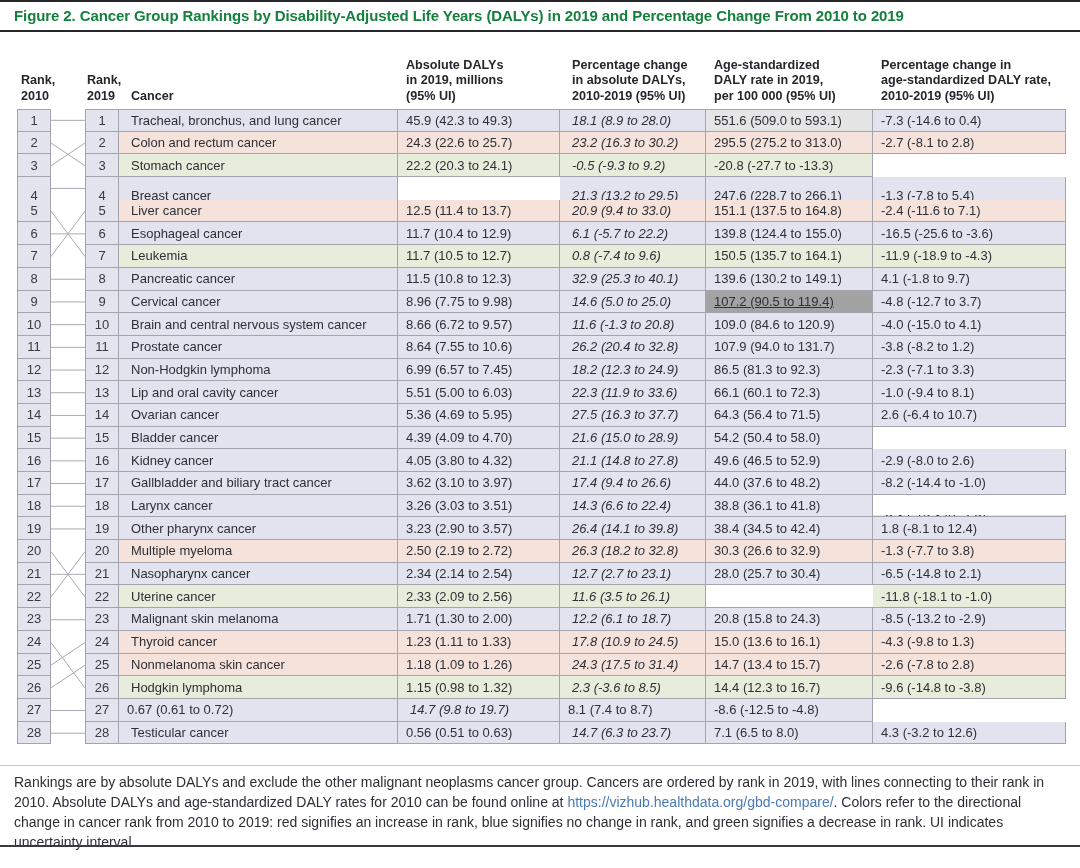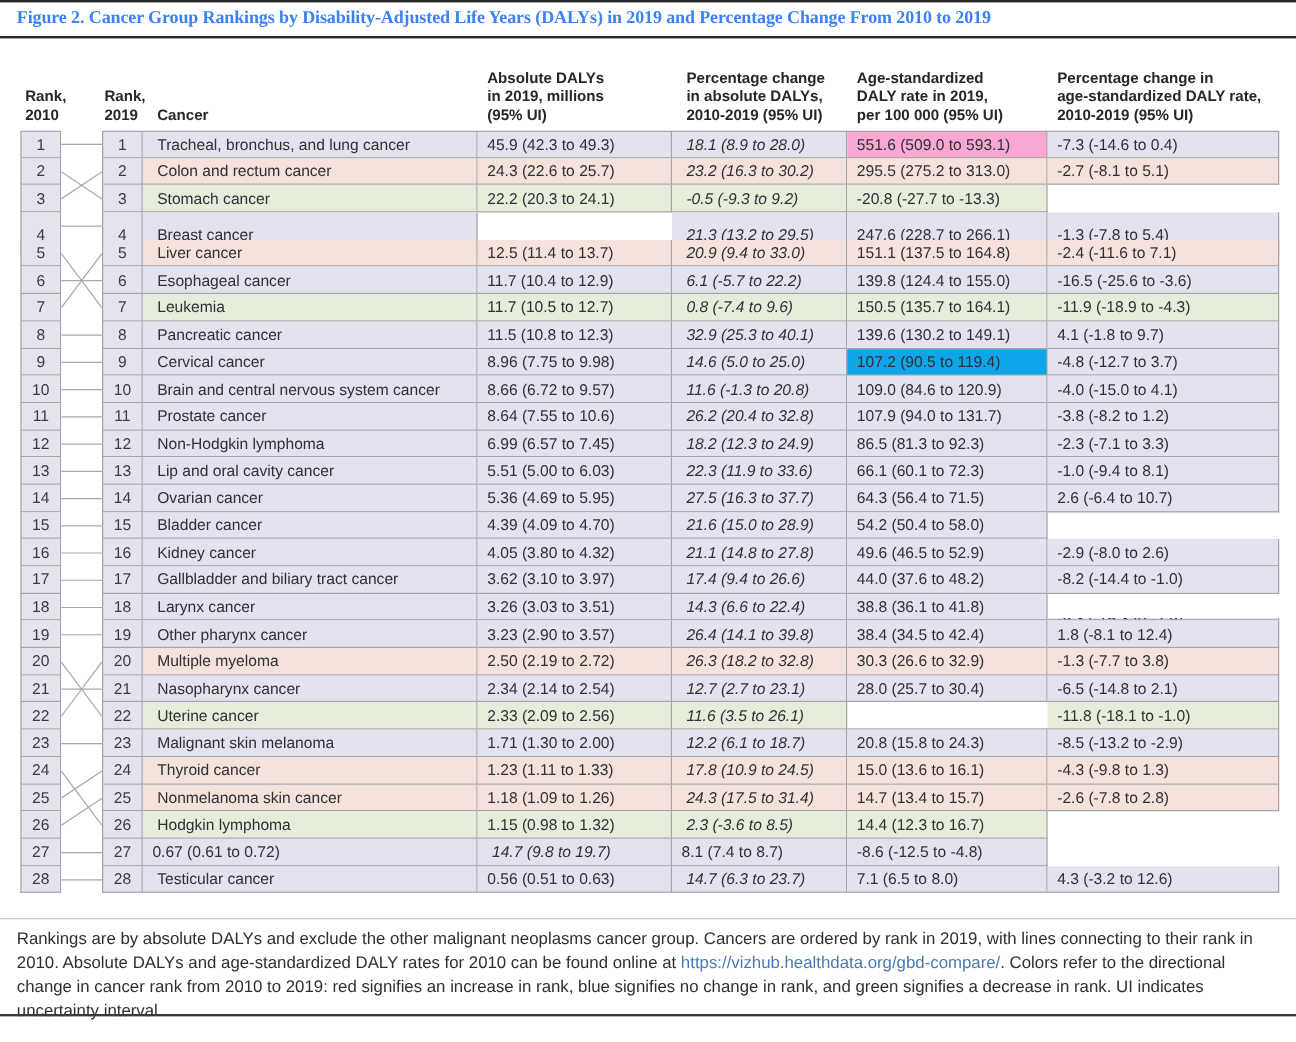--- a/index.html
+++ b/index.html
@@ -1,18 +1,18 @@
 <!DOCTYPE html>
 <html><head>
 <meta charset="utf-8">
 <style>
   html,body{margin:0;padding:0;background:#fff;}
   body{width:1080px;height:868px;position:relative;font-family:"Liberation Sans",sans-serif;color:#2f2f36;}
   .rule-top{position:absolute;left:0;top:0;width:1080px;height:2px;background:#27272b;}
-  .fig-title{position:absolute;left:14px;top:7px;width:1056px;font-size:15px;font-weight:bold;color:#3b82f6;letter-spacing:-0.1px;font-family:Liberation Serif, serif;}
+  .fig-title{position:absolute;left:14px;top:7px;width:1056px;font-size:15px;font-weight:bold;color:#15803d;letter-spacing:-0.1px;}
   .rule-title{position:absolute;left:0;top:30px;width:1080px;height:2px;background:#27272b;}
   .theader{position:absolute;left:14px;top:44px;width:1052px;height:64px;display:grid;
     grid-template-columns:34px 34px 34px 279px 162px 146px 167px 193px;align-items:end;padding-left:3px;box-sizing:border-box;}
   .hcell{white-space:pre-line;font-weight:bold;font-size:12.6px;line-height:15.5px;color:#26262c;padding-bottom:4px;}
   .h-r10{padding-left:4px;}
   .h-r19{padding-left:2px;}
   .h-cancer{padding-left:12px;}
   .h-dalys{padding-left:8px;}
   .h-pctd{padding-left:12px;}
   .h-rate{padding-left:8px;}
@@ -65,33 +65,33 @@
 </div>
 
 <div class="tbody" id="tbody">
   <div class="trow">
     <div class="cell c-r10">1</div>
     <div class="cell c-conn"></div>
     <div class="cell c-r19">1</div>
     <div class="cell c-cancer" style="background: rgb(226, 227, 238);">Tracheal, bronchus, and lung cancer</div>
     <div class="cell c-dalys" style="background: rgb(226, 227, 238);">45.9 (42.3 to 49.3)</div>
     <div class="cell c-pctd" style="background: rgb(226, 227, 238);">18.1 (8.9 to 28.0)</div>
-    <div class="cell c-rate" style="background: #f9a8d4;">551.6 (509.0 to 593.1)</div>
+    <div class="cell c-rate" style="background: #e5e5e5;">551.6 (509.0 to 593.1)</div>
     <div class="cell c-pctr" style="background: rgb(226, 227, 238);">-7.3 (-14.6 to 0.4)</div>
   </div>
 
   <div class="trow">
     <div class="cell c-r10">2</div>
     <div class="cell c-conn"></div>
     <div class="cell c-r19">2</div>
     <div class="cell c-cancer" style="background: rgb(245, 226, 219);">Colon and rectum cancer</div>
     <div class="cell c-dalys" style="background: rgb(245, 226, 219);">24.3 (22.6 to 25.7)</div>
     <div class="cell c-pctd" style="background: rgb(245, 226, 219);">23.2 (16.3 to 30.2)</div>
     <div class="cell c-rate" style="background: rgb(245, 226, 219);">295.5 (275.2 to 313.0)</div>
-    <div class="cell c-pctr" style="background: rgb(245, 226, 219);">-2.7 (-8.1 to 5.1)</div>
+    <div class="cell c-pctr" style="background: rgb(245, 226, 219);">-2.7 (-8.1 to 2.8)</div>
   </div>
 
   <div class="trow">
     <div class="cell c-r10">3</div>
     <div class="cell c-conn"></div>
     <div class="cell c-r19">3</div>
     <div class="cell c-cancer" style="background: rgb(230, 237, 219);">Stomach cancer</div>
     <div class="cell c-dalys" style="background: rgb(230, 237, 219);">22.2 (20.3 to 24.1)</div>
     <div class="cell c-pctd" style="background: rgb(230, 237, 219);">-0.5 (-9.3 to 9.2)</div>
     <div class="cell c-pctr" style="background: rgb(230, 237, 219);">-20.8 (-27.7 to -13.3)</div>
@@ -152,21 +152,21 @@
     <div class="cell c-pctr" style="background: rgb(226, 227, 238);">4.1 (-1.8 to 9.7)</div>
   </div>
 
   <div class="trow">
     <div class="cell c-r10">9</div>
     <div class="cell c-conn"></div>
     <div class="cell c-r19">9</div>
     <div class="cell c-cancer" style="background: rgb(226, 227, 238);">Cervical cancer</div>
     <div class="cell c-dalys" style="background: rgb(226, 227, 238);">8.96 (7.75 to 9.98)</div>
     <div class="cell c-pctd" style="background: rgb(226, 227, 238);">14.6 (5.0 to 25.0)</div>
-    <div class="cell c-rate" style="background: #0ea5e9;">107.2 (90.5 to 119.4)</div>
+    <div class="cell c-rate" style="background: #a3a3a3; text-decoration: underline;">107.2 (90.5 to 119.4)</div>
     <div class="cell c-pctr" style="background: rgb(226, 227, 238);">-4.8 (-12.7 to 3.7)</div>
   </div>
 
   <div class="trow">
     <div class="cell c-r10">10</div>
     <div class="cell c-conn"></div>
     <div class="cell c-r19">10</div>
     <div class="cell c-cancer" style="background: rgb(226, 227, 238);">Brain and central nervous system cancer</div>
     <div class="cell c-dalys" style="background: rgb(226, 227, 238);">8.66 (6.72 to 9.57)</div>
     <div class="cell c-pctd" style="background: rgb(226, 227, 238);">11.6 (-1.3 to 20.8)</div>
@@ -339,20 +339,21 @@
   </div>
 
   <div class="trow">
     <div class="cell c-r10">26</div>
     <div class="cell c-conn"></div>
     <div class="cell c-r19">26</div>
     <div class="cell c-cancer" style="background: rgb(230, 237, 219);">Hodgkin lymphoma</div>
     <div class="cell c-dalys" style="background: rgb(230, 237, 219);">1.15 (0.98 to 1.32)</div>
     <div class="cell c-pctd" style="background: rgb(230, 237, 219);">2.3 (-3.6 to 8.5)</div>
     <div class="cell c-rate" style="background: rgb(230, 237, 219);">14.4 (12.3 to 16.7)</div>
+    <div class="cell c-pctr" style="background: rgb(230, 237, 219);">-9.6 (-14.8 to -3.8)</div>
   </div>
 
   <div class="trow">
     <div class="cell c-r10">27</div>
     <div class="cell c-conn"></div>
     <div class="cell c-r19">27</div>
     <div class="cell c-dalys" style="background: rgb(226, 227, 238);">0.67 (0.61 to 0.72)</div>
     <div class="cell c-pctd" style="background: rgb(226, 227, 238);">14.7 (9.8 to 19.7)</div>
     <div class="cell c-rate" style="background: rgb(226, 227, 238);">8.1 (7.4 to 8.7)</div>
     <div class="cell c-pctr" style="background: rgb(226, 227, 238);">-8.6 (-12.5 to -4.8)</div>

